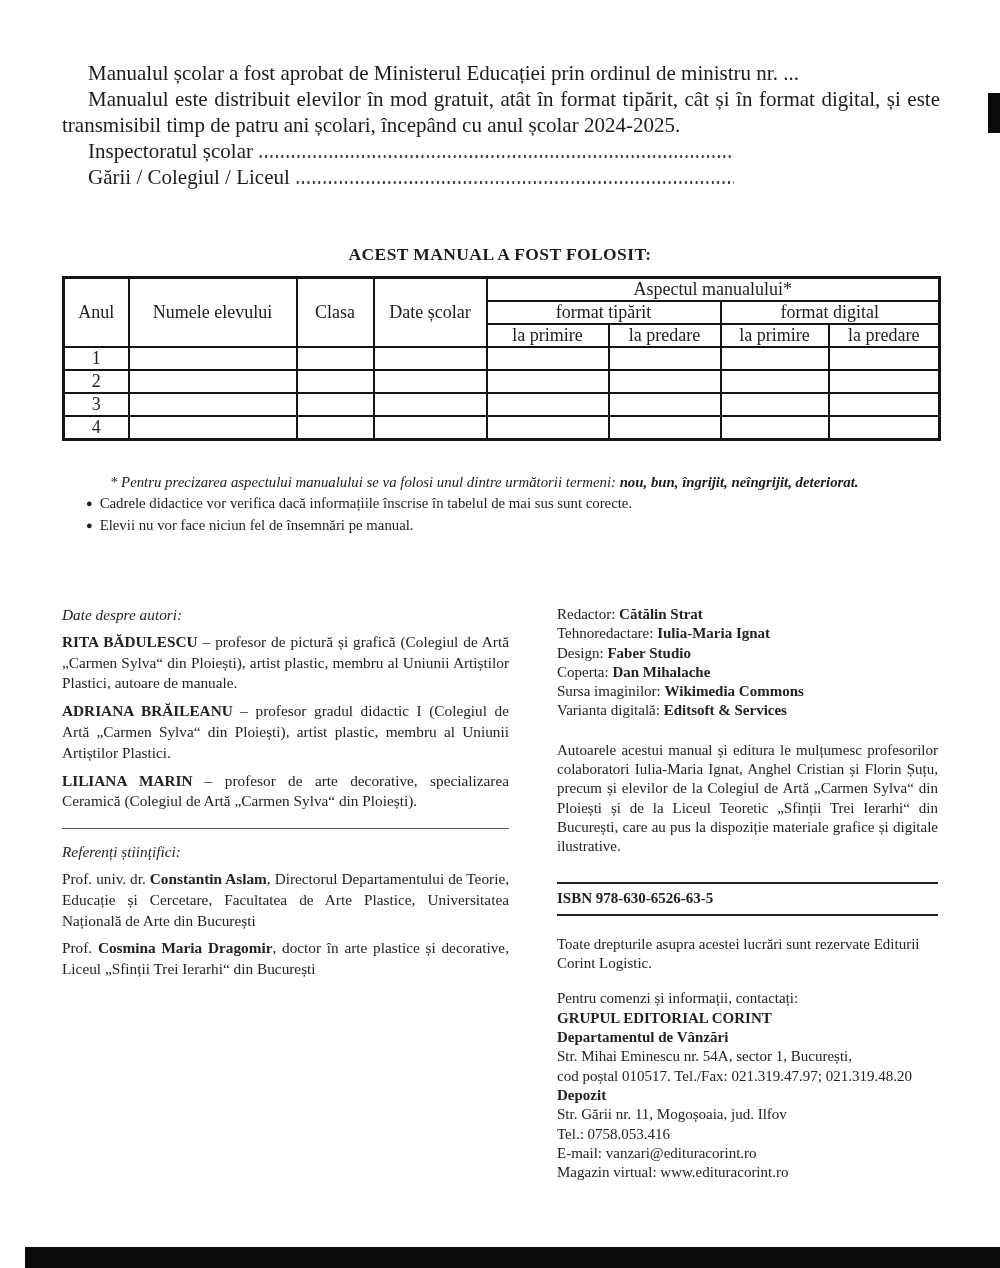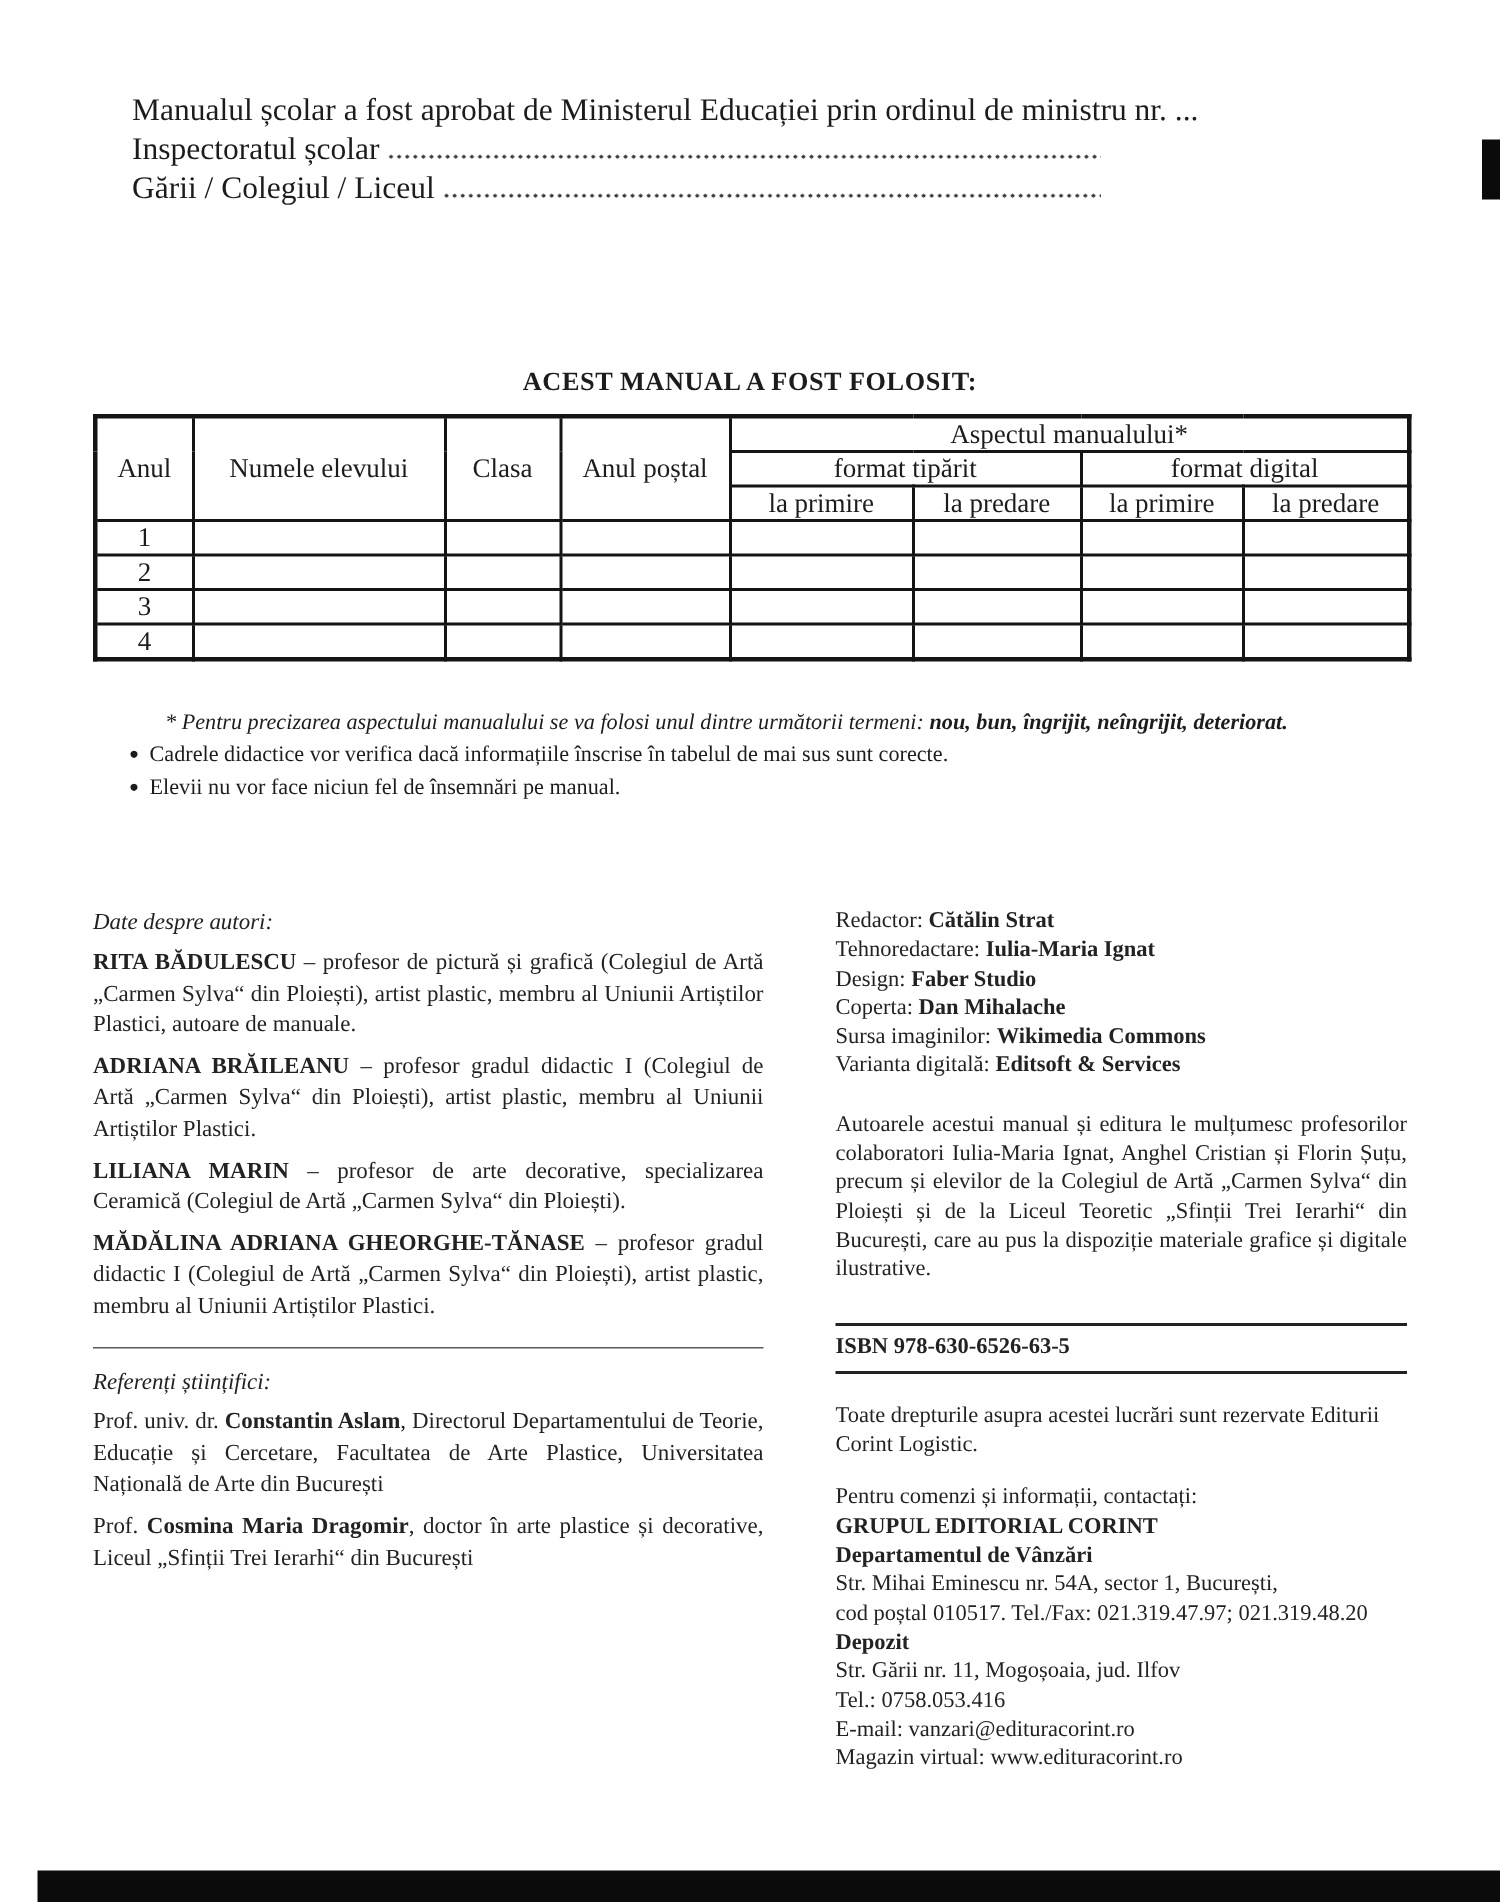--- a/index.html
+++ b/index.html
@@ -46,20 +46,21 @@
   .bold-line{font-weight:bold;white-space:nowrap;}
   
   .artifact-bottom{position:absolute;left:25px;top:1247px;width:975px;height:21px;background:#0b0b0b;}
   .artifact-right{position:absolute;left:988px;top:93px;width:12px;height:40px;background:#0b0b0b;}
 </style>
 </head>
 <body>
 
 <div class="intro">
   <p>Manualul școlar a fost aprobat de Ministerul Educației prin ordinul de ministru nr. ...</p>
+  <p>Manualul este distribuit elevilor în mod gratuit, atât în format tipărit, cât și în format digital, și este transmisibil timp de patru ani școlari, începând cu anul școlar 2024-2025.</p>
   <div class="leader-row">
     <span>Inspectoratul școlar</span>
     <span class="leader-dots"></span>
   </div>
   <div class="leader-row">
     <span>Gării / Colegiul / Liceul</span>
     <span class="leader-dots"></span>
   </div>
 </div>
 
@@ -74,21 +75,21 @@
     <col style="width:122px">
       <col style="width:112px">
       <col style="width:108px">
       <col style="width:111px">
   </colgroup>
   <tbody>
     <tr>
       <th rowspan="3">Anul</th>
       <th rowspan="3">Numele elevului</th>
       <th rowspan="3">Clasa</th>
-      <th rowspan="3">Anul poștal</th>
+      <th rowspan="3">Date școlar</th>
       <th colspan="4">Aspectul manualului*</th>
     </tr>
     <tr>
       <th colspan="2">format tipărit</th>
       <th colspan="2">format digital</th>
     </tr>
     <tr>
       <th>la primire</th>
       <th>la predare</th>
       <th>la primire</th>
@@ -149,21 +150,20 @@
     <span class="bullet-glyph">●</span>
     <span>Elevii nu vor face niciun fel de însemnări pe manual.</span>
   </div>
 </div>
 
 <div class="col-left">
   <div class="sec-heading">Date despre autori:</div>
   <p><b>RITA BĂDULESCU</b><span> – profesor de pictură și grafică (Colegiul de Artă „Carmen Sylva“ din Ploiești), artist plastic, membru al Uniunii Artiștilor Plastici, autoare de manuale.</span></p>
   <p><b>ADRIANA BRĂILEANU</b><span> – profesor gradul didactic I (Colegiul de Artă „Carmen Sylva“ din Ploiești), artist plastic, membru al Uniunii Artiștilor Plastici.</span></p>
   <p><b>LILIANA MARIN</b><span> – profesor de arte decorative, specializarea Ceramică (Colegiul de Artă „Carmen Sylva“ din Ploiești).</span></p>
-  <p><b>MĂDĂLINA ADRIANA GHEORGHE-TĂNASE</b><span> – profesor gradul didactic I (Colegiul de Artă „Carmen Sylva“ din Ploiești), artist plastic, membru al Uniunii Artiștilor Plastici.</span></p>
   <hr class="rule-left">
   <div class="sec-heading">Referenți științifici:</div>
   <p><span>Prof. univ. dr. </span><b>Constantin Aslam</b><span>, Directorul Departamentului de Teorie, Educație și Cercetare, Facultatea de Arte Plastice, Universitatea Națională de Arte din București</span></p>
   <p><span>Prof. </span><b>Cosmina Maria Dragomir</b><span>, doctor în arte plastice și decorative, Liceul „Sfinții Trei Ierarhi“ din București</span></p>
 </div>
 
 <div class="col-right">
   <div class="credit-line"><span>Redactor: </span><b>Cătălin Strat</b></div>
   <div class="credit-line"><span>Tehnoredactare: </span><b>Iulia-Maria Ignat</b></div>
   <div class="credit-line"><span>Design: </span><b>Faber Studio</b></div>

